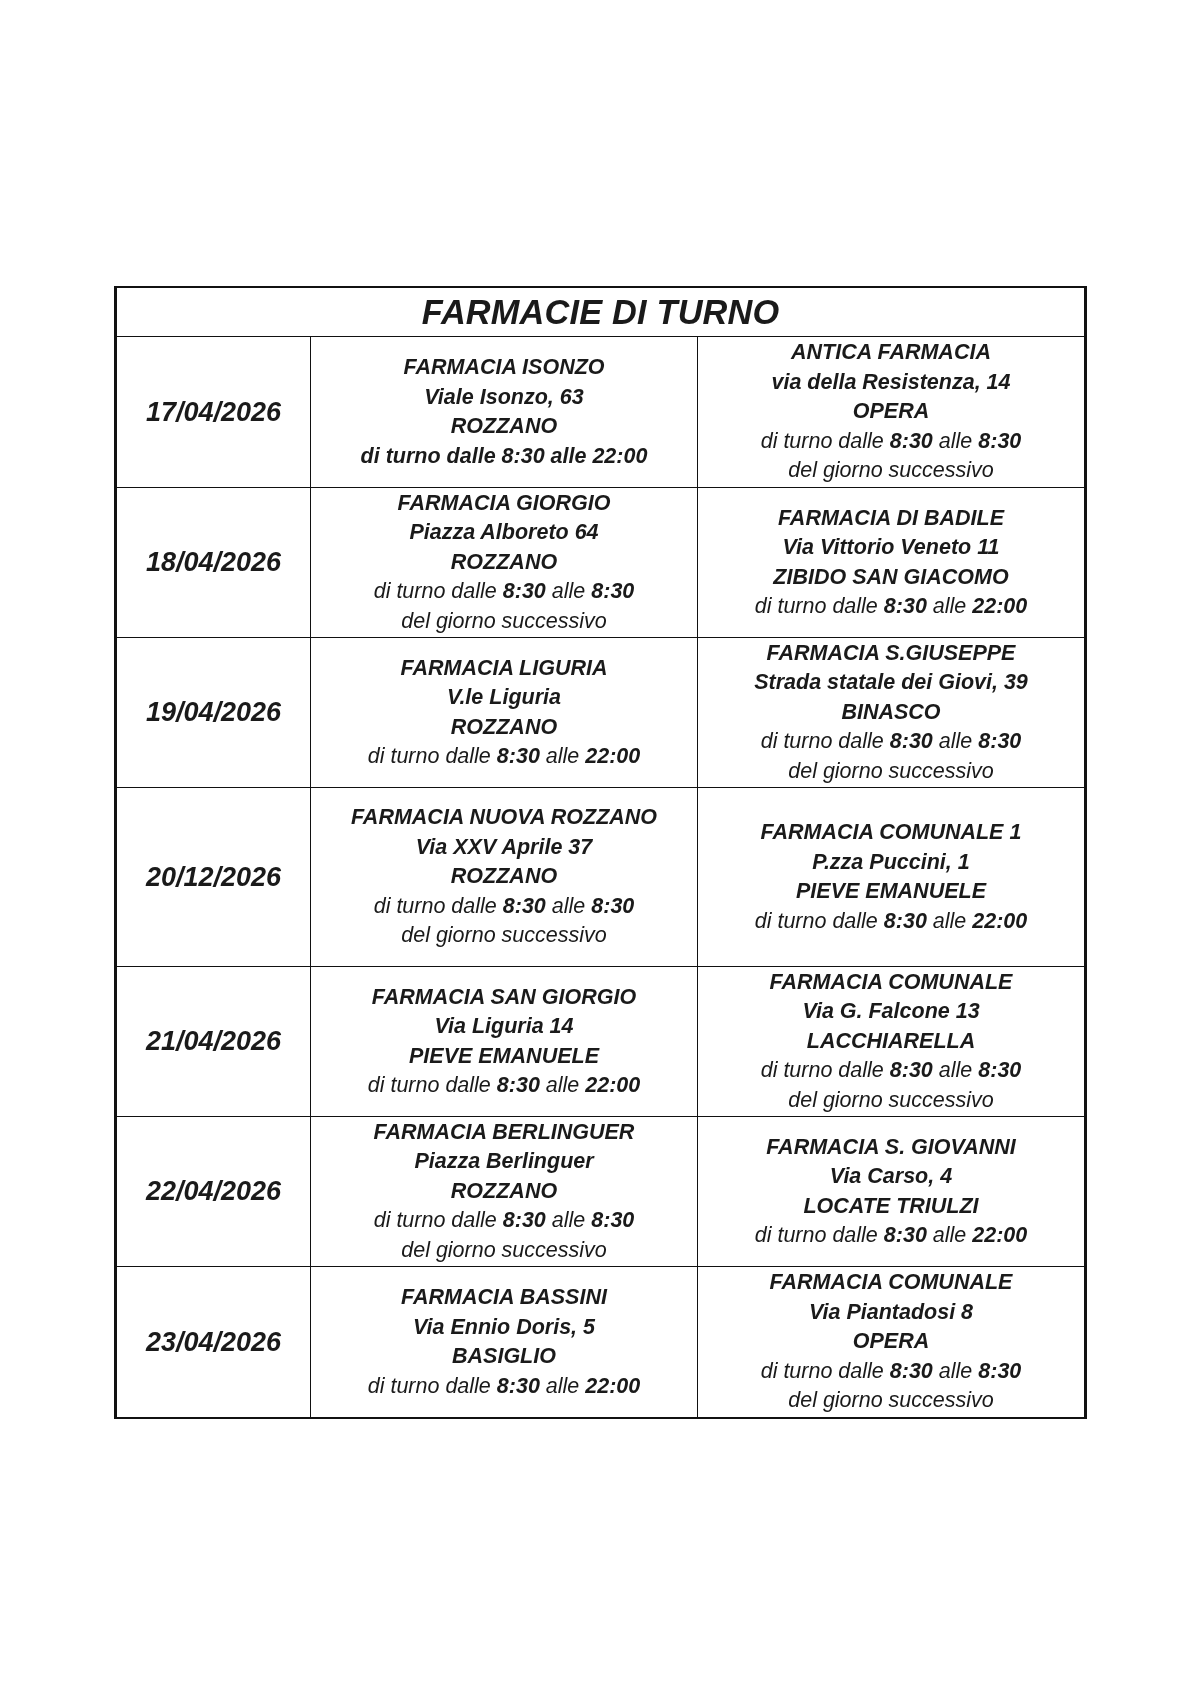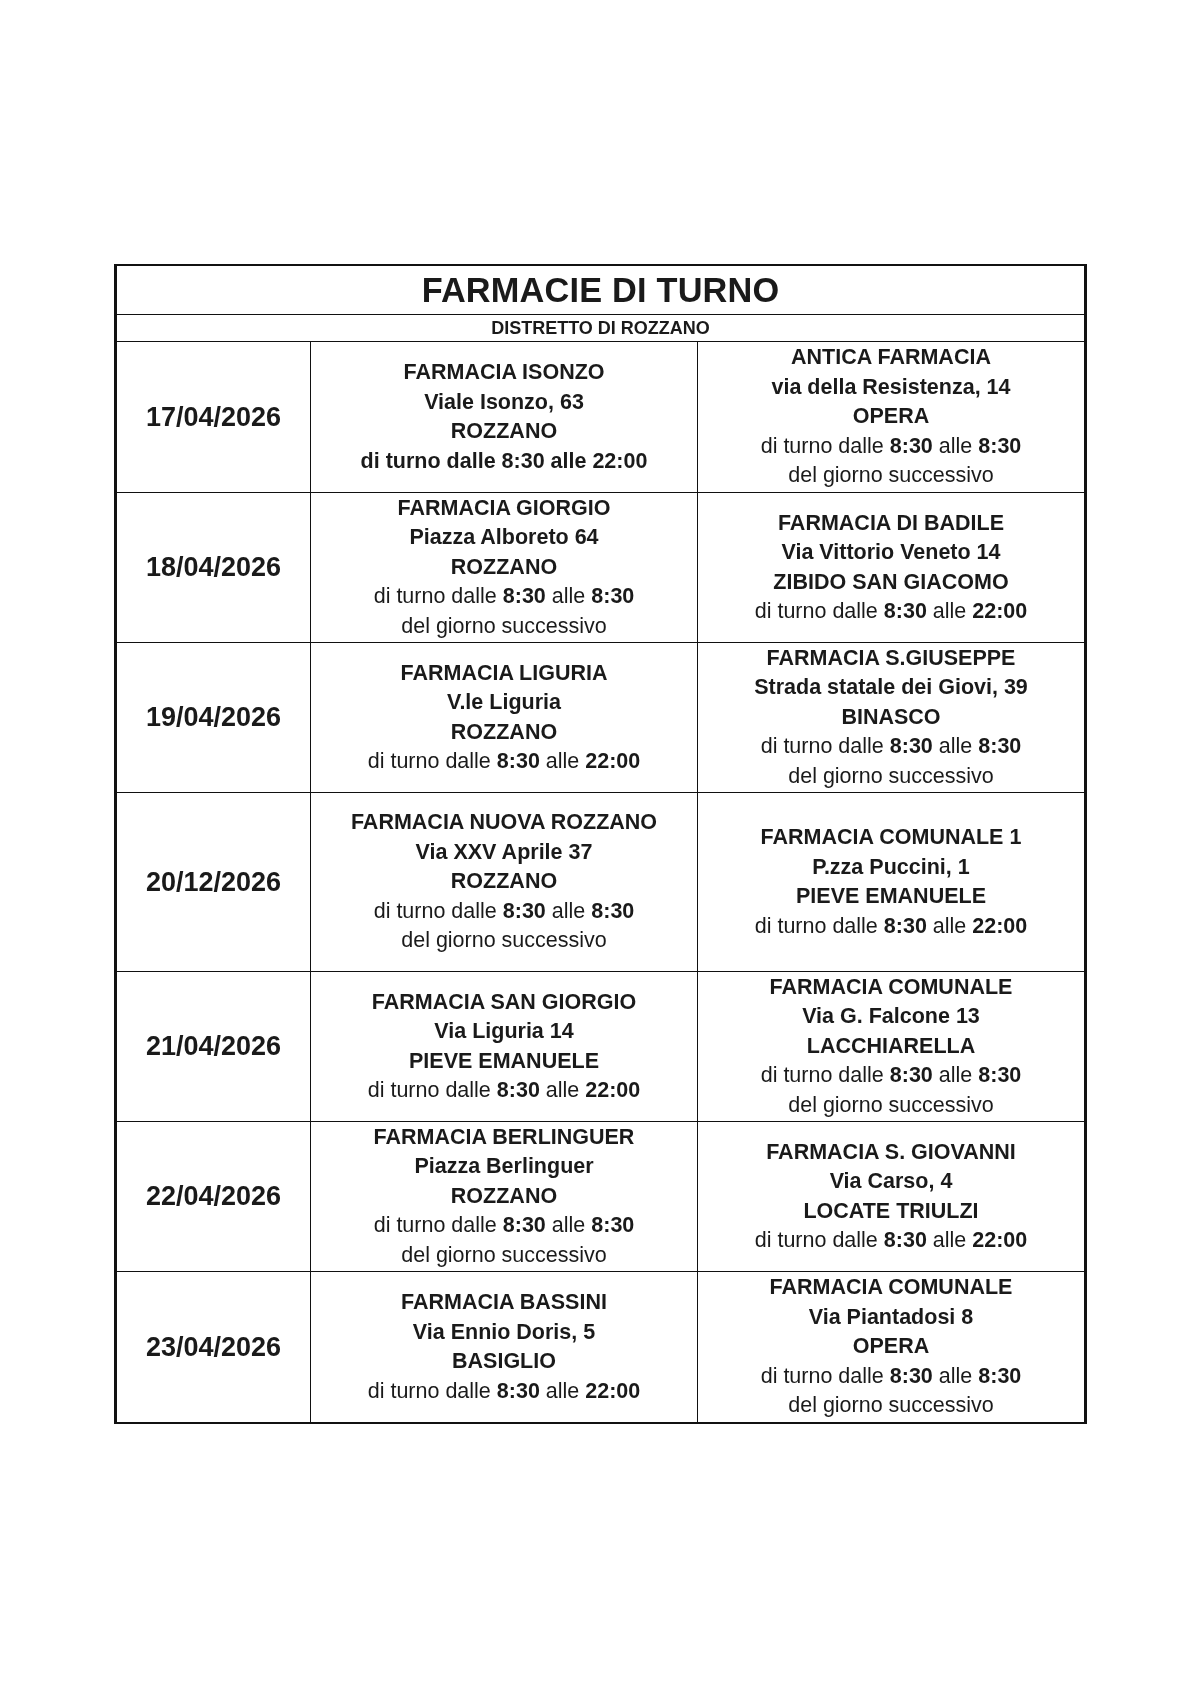--- a/index.html
+++ b/index.html
@@ -1,17 +1,17 @@
 <!DOCTYPE html>
 <html><head>
 <meta charset="utf-8">
 <style>
   html, body { margin:0; padding:0; background:#fff; }
   body { width:1200px; height:1698px; position:relative; font-family:"Liberation Sans", sans-serif; color:#1a1a1a; }
-  .sheet { position:absolute; left:114px; top:264px; width:970px; border-collapse:collapse; table-layout:fixed; }
+  .sheet { position:absolute; left:114px; top:286px; width:970px; border-collapse:collapse; table-layout:fixed;font-style:italic; }
   .sheet td { border:1.5px solid #111; text-align:center; vertical-align:middle; padding:0; }
   .sheet { border-left:3px solid #111; border-right:3px solid #111; border-top:2px solid #111; border-bottom:2.5px solid #111; }
   .title-cell { height:48px; font-size:35px; font-weight:bold; letter-spacing:0.2px; }
   .title-cell span { display:inline-block; transform:scaleX(0.98); }
   .district-cell { height:26px; font-size:18px; font-weight:bold; }
   .date-cell { font-size:27px; font-weight:bold; }
   .ph { line-height:29.5px; font-size:21.5px; }
   .b { font-weight:bold; }
   .n { font-weight:normal;text-align:center; }
 </style>
@@ -20,23 +20,20 @@
 
 <table class="sheet">
   <colgroup>
     <col style="width:195px">
     <col style="width:387px">
     <col style="width:388px">
   </colgroup>
   <tbody>
       <tr>
     <td colspan="3" class="title-cell"><span>FARMACIE DI TURNO</span></td>
-  </tr>
-  <tr>
-    <td colspan="3" class="district-cell">DISTRETTO DI ROZZANO</td>
   </tr>
   </tbody>
     <tbody id="rows">
       <tr>
         <td class="date-cell" style="height: 150px;">17/04/2026</td>
         <td class="ph">
           <div class="b">FARMACIA ISONZO</div>
           <div class="b">Viale Isonzo, 63</div>
           <div class="b">ROZZANO</div>
           <div class="b">di turno dalle 8:30 alle 22:00</div>
@@ -53,21 +50,21 @@
         <td class="date-cell" style="height: 149px;">18/04/2026</td>
         <td class="ph">
           <div class="b">FARMACIA GIORGIO</div>
           <div class="b">Piazza Alboreto 64</div>
           <div class="b">ROZZANO</div>
           <div class="n"><span>di turno dalle</span> <span class="b">8:30</span> <span>alle</span> <span class="b">8:30</span></div>
           <div class="n">del giorno successivo</div>
         </td>
         <td class="ph">
           <div class="b">FARMACIA DI BADILE</div>
-          <div class="b">Via Vittorio Veneto 14</div>
+          <div class="b">Via Vittorio Veneto 11</div>
           <div class="b">ZIBIDO SAN GIACOMO</div>
           <div class="n"><span>di turno dalle</span> <span class="b">8:30</span> <span>alle</span> <span class="b">22:00</span></div>
         </td>
       </tr>
       <tr>
         <td class="date-cell" style="height: 149px;">19/04/2026</td>
         <td class="ph">
           <div class="b">FARMACIA LIGURIA</div>
           <div class="b">V.le Liguria</div>
           <div class="b">ROZZANO</div>

